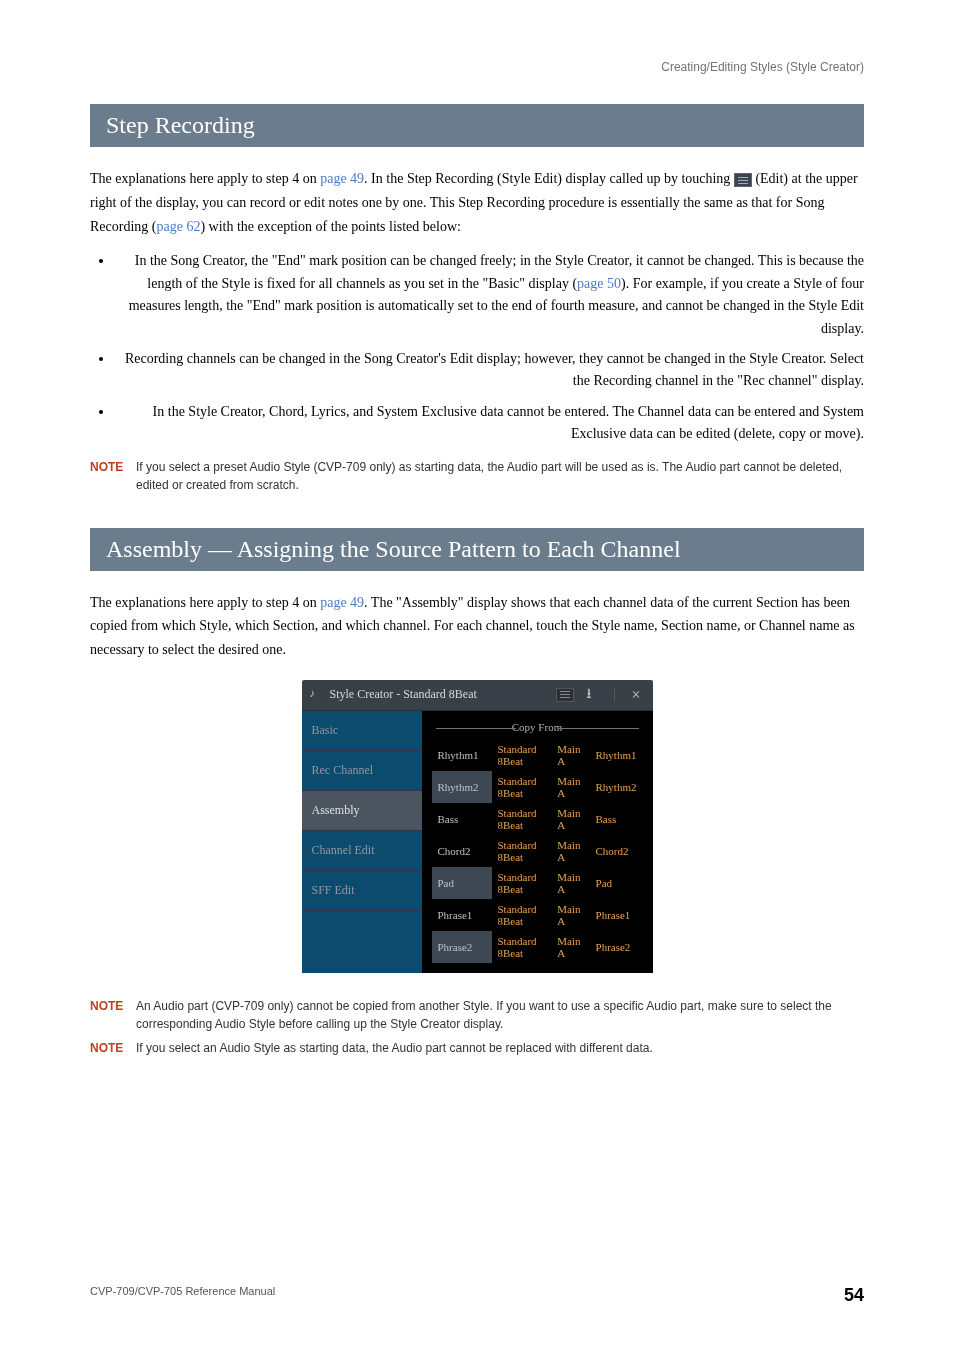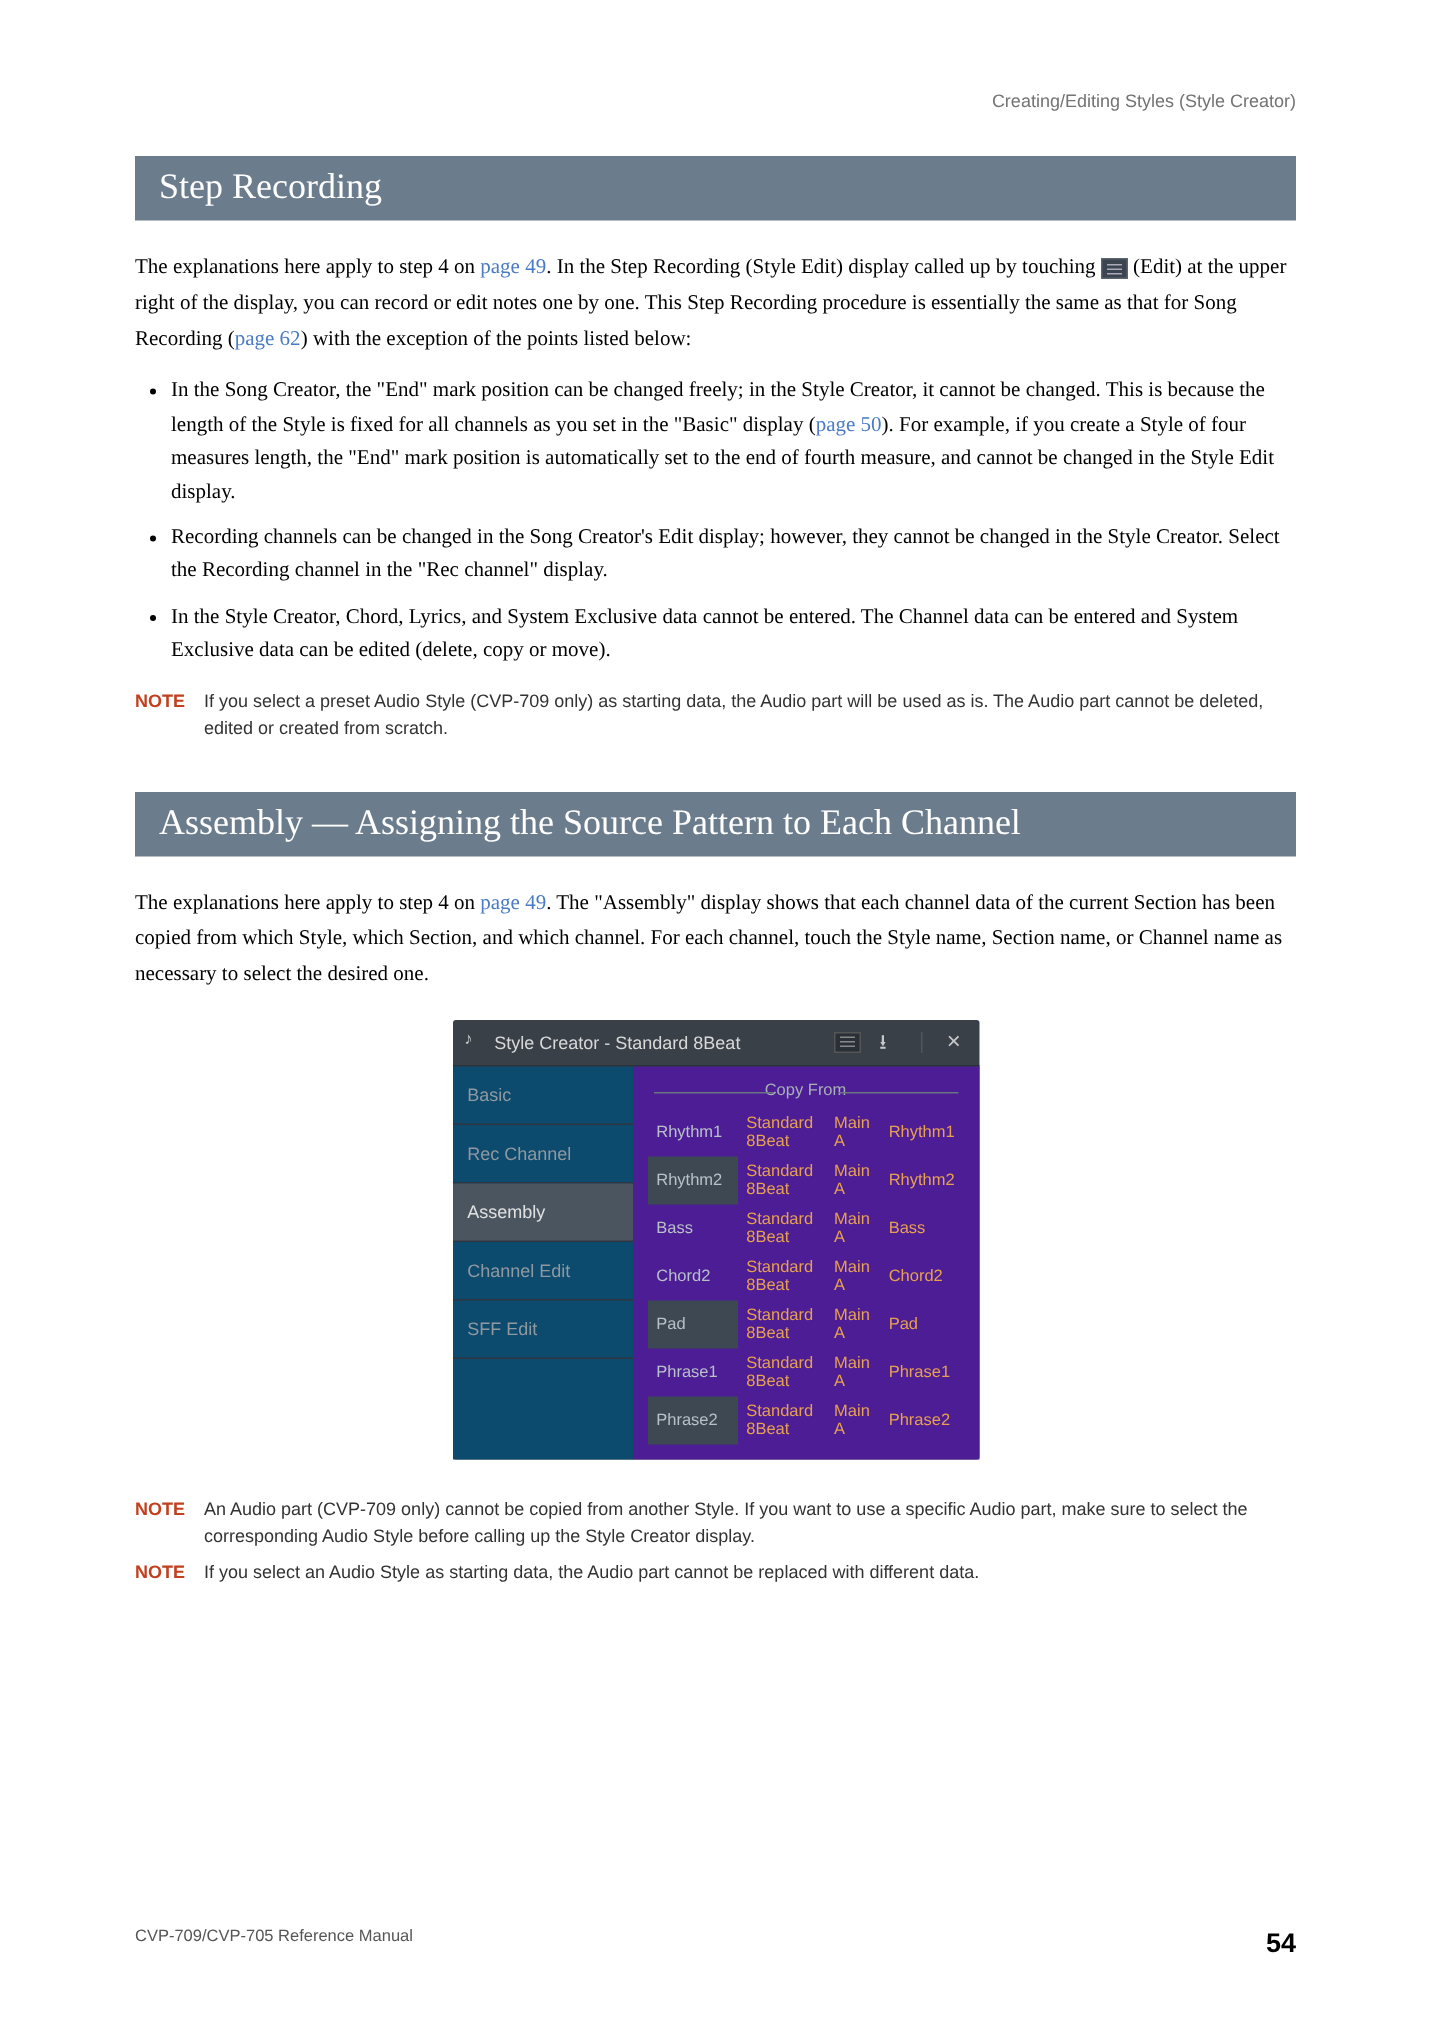--- a/index.html
+++ b/index.html
@@ -57,20 +57,21 @@
     top: 3px;
     right: 3px;
     height: 1px;
     background: #aab;
     box-shadow: 0 3px 0 #aab, 0 6px 0 #aab;
   }
   ul.bullets {
     list-style: disc;
     margin-left: 24px;
     margin-bottom: 12px;
+    text-align: right;
   }
   ul.bullets li {
     font-size: 14px;
     line-height: 1.6;
     margin-bottom: 8px;
   }
   .note-row {
     display: flex;
     align-items: flex-start;
     font-family: Arial, sans-serif;
@@ -88,21 +89,21 @@
     color: #333;
   }
   .gap {
     height: 28px;
   }
   .screenshot {
     width: 351px;
     margin: 18px auto 24px auto;
     background: #3a4048;
     border-radius: 2px;
-    font-family: Liberation Sans, sans-serif;
+    font-family: Liberation Serif, serif;
     font-size: 12px;
     color: #c8c8c8;
   }
   .ss-titlebar {
     display: flex;
     align-items: center;
     padding: 6px 8px;
     border-bottom: 1px solid #2a3038;
   }
   .ss-title-icon {
@@ -175,21 +176,21 @@
     color: #9098a0;
     font-size: 12px;
     border-bottom: 1px solid #303640;
   }
   .ss-tab.active {
     background: #4a5560;
     color: #e0e0e0;
   }
   .ss-content {
     flex: 1;
-    background: #4c1d95;
+    background: #000000;
     padding: 6px 10px 10px 10px;
   }
   .ss-copyfrom-header {
     text-align: center;
     color: #a8b0b8;
     font-size: 11px;
     padding: 4px 0 6px 0;
     position: relative;
   }
   .ss-copyfrom-header::before,

